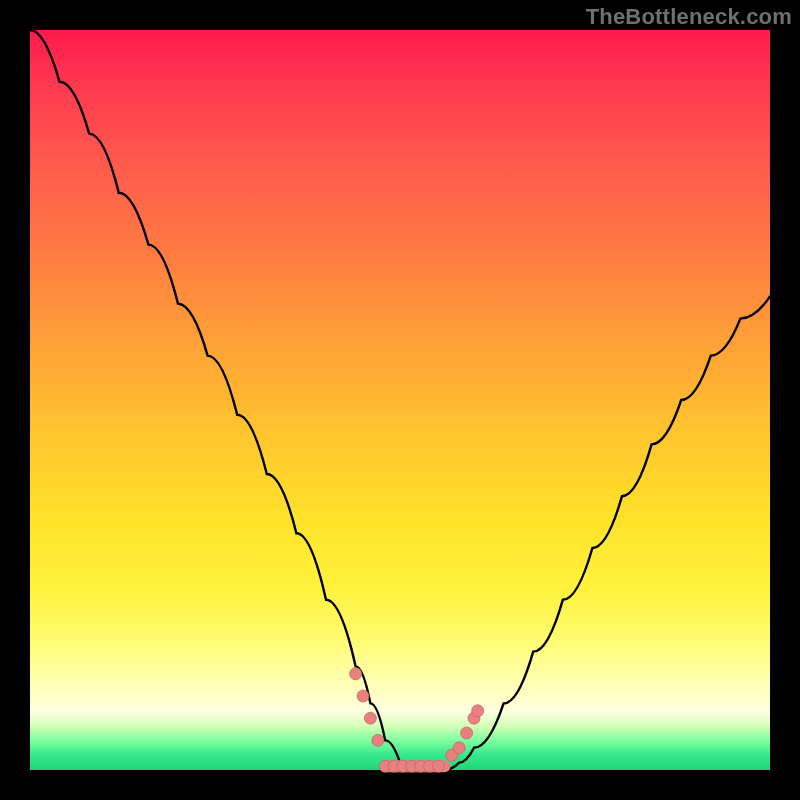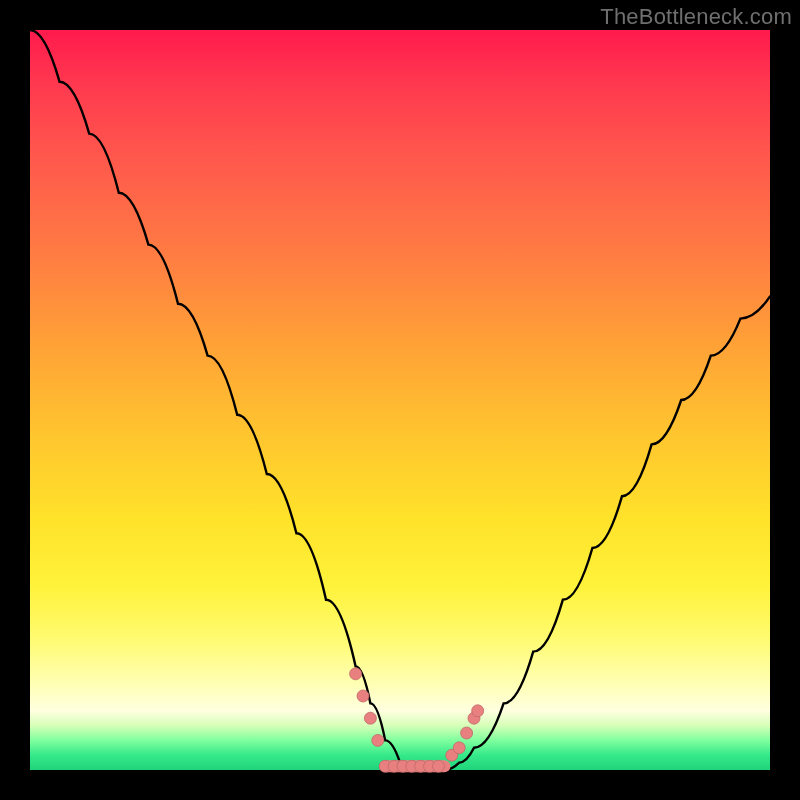--- a/index.html
+++ b/index.html
@@ -44,21 +44,21 @@
       #35e98a 98%,
       #1fd37a 100%
     );
   }
   .watermark {
     position: absolute;
     top: 4px;
     right: 8px;
     color: #6f6f6f;
     font-size: 22px;
-    font-weight: 400;
+    font-weight: 700;
     letter-spacing: 0.2px;
     user-select: none;
   }
   svg.curve-layer {
     position: absolute;
     left: 30px;
     top: 30px;
     width: 740px;
     height: 740px;
     overflow: visible;

